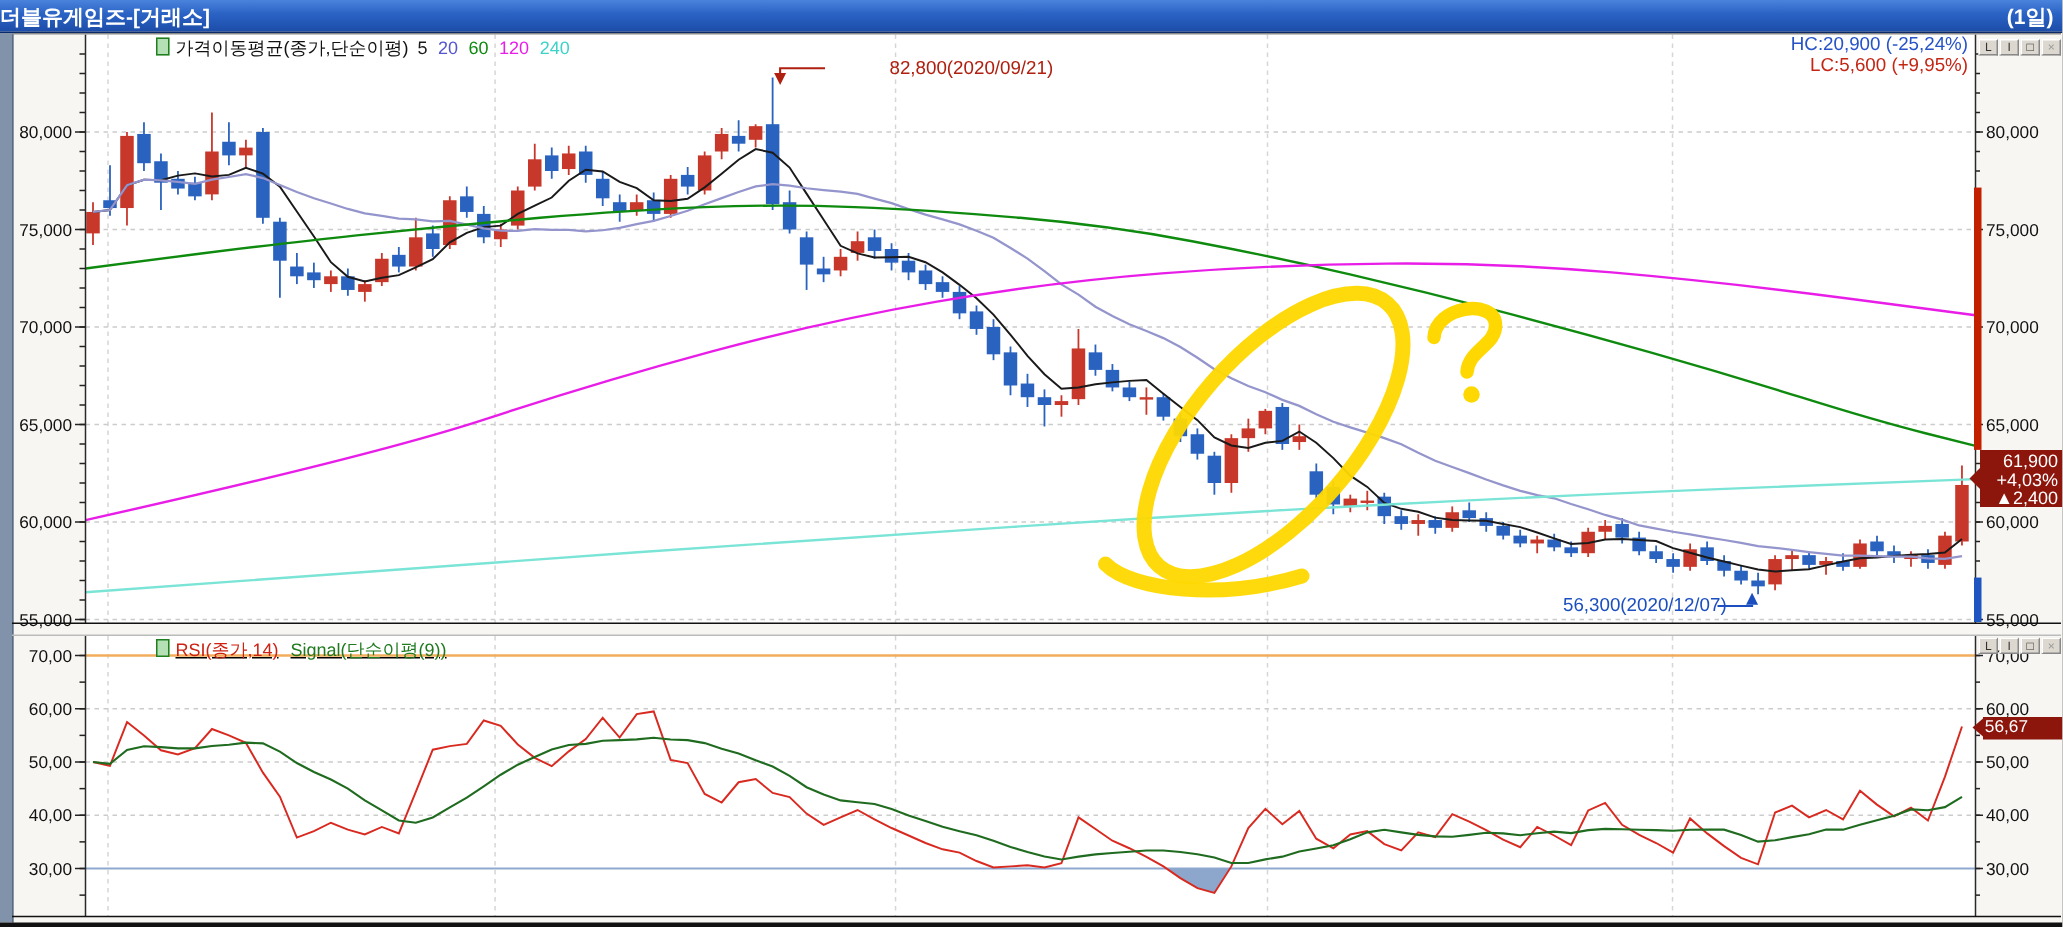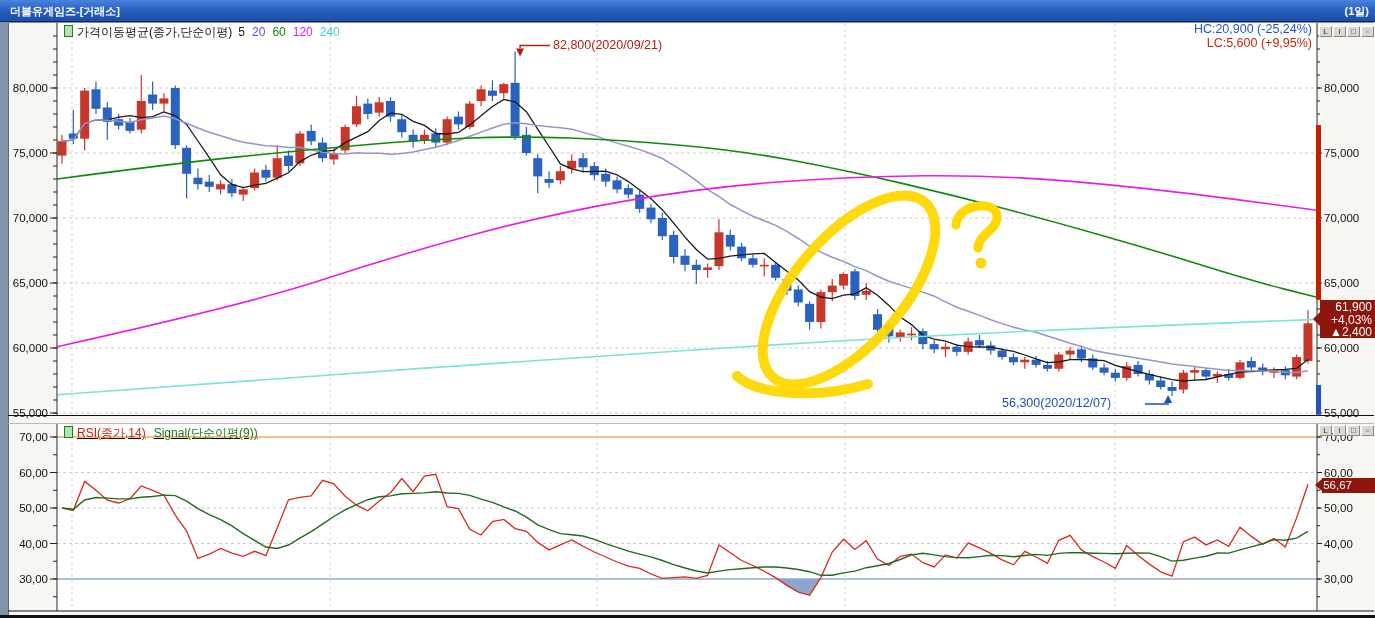--- a/index.html
+++ b/index.html
@@ -1,26 +1,26 @@
 <!DOCTYPE html>
 <html><head>
 <meta charset="utf-8">
 <style>
   html,body{margin:0;padding:0;background:#e8e8e4;}
   .app{position:relative;width:1375px;height:618px;overflow:hidden;
        font-family:"Liberation Sans","DejaVu Sans",sans-serif;
        background:#f7f6f3;border-right:1px solid #444;}
   .titlebar{position:absolute;left:0;top:0;width:1375px;height:22px;
     background:linear-gradient(180deg,#4a83dc 0%,#2a62c4 45%,#1c4da8 100%);
-    border-bottom:1px solid #0a2a6a;color:#fff;font-size:11px;font-weight:bold;
-    line-height:22px;box-sizing:border-box;padding-left:10px;}
+    border-bottom:1px solid #0a2a6a;color:#fff;font-size:14px;font-weight:bold;
+    line-height:22px;box-sizing:border-box;}
   .titlebar .period{position:absolute;right:6px;top:0;}
   .leftstrip{position:absolute;left:0;top:22px;width:8px;height:593px;background:#8093aa;border-right:1px solid #5a6a80;}
   #chart{position:absolute;left:0;top:22px;width:1375px;height:596px;}
-  .overlaytext{position:absolute;white-space:nowrap;}
+  .overlaytext{position:absolute;white-space:nowrap;margin-left:40px;}
   .main-legend{left:64px;top:24px;font-size:12px;color:#111;}
   .legend-swatch{display:inline-block;width:7px;height:10px;background:#b5e0b5;
     border:1px solid #1f7f1f;vertical-align:-1px;margin-right:4px;}
   .main-legend b{font-weight:normal;margin-left:6px;}
   .hclc{right:63px;top:23px;text-align:right;font-size:12.5px;line-height:13.5px;}
   .hc{color:#2653c8;} .lc{color:#c42614;}
   .btnrow{position:absolute;left:1319px;display:flex;gap:1px;}
   .wbtn{width:13px;height:11px;background:#dcd8d0;border:1px solid #888;
     border-top-color:#fff;border-left-color:#fff;font-size:8px;line-height:9px;
     text-align:center;color:#333;cursor:pointer;box-sizing:border-box;}

